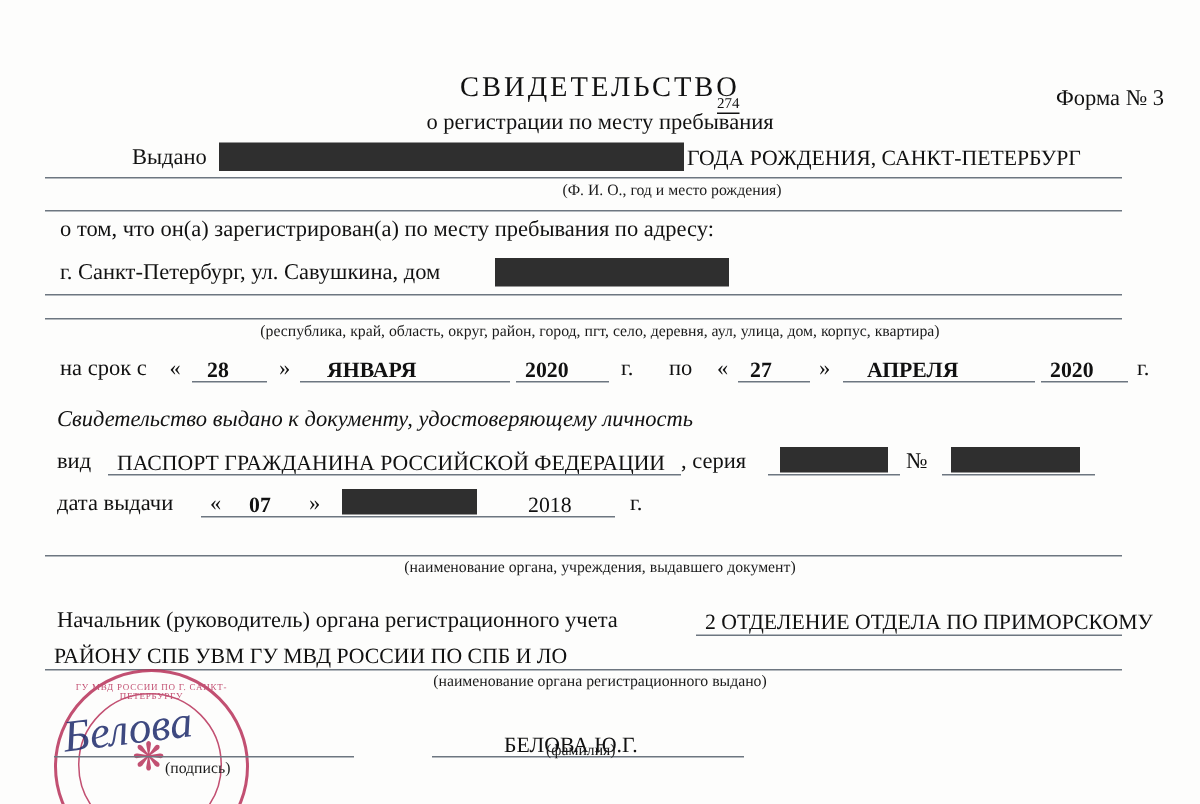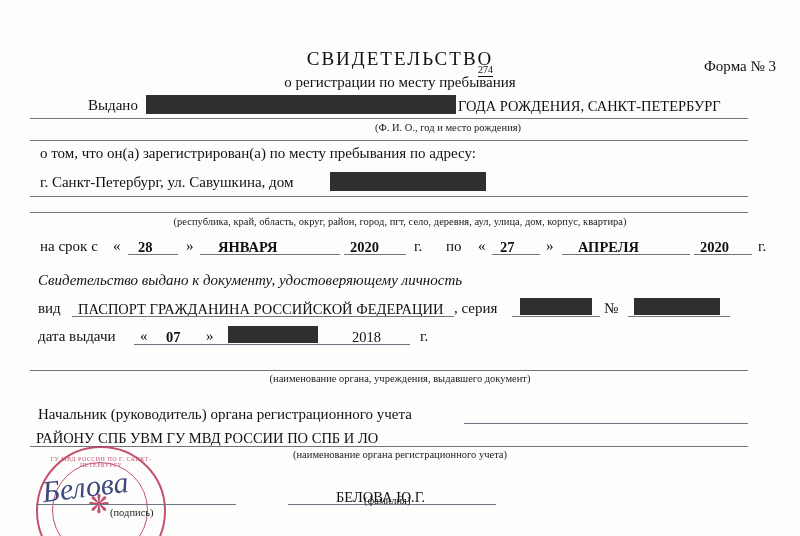--- a/index.html
+++ b/index.html
@@ -208,24 +208,25 @@
   <div class="lbl" style="left:206px; top:328px;">»</div>
   <div class="redact" style="left:228px; top:326px; width:90px; height:17px;"></div>
   <div class="caps" style="left:352px; top:329px;">2018</div>
   <div class="rule" style="left:134px; top:344px; width:276px;"></div>
   <div class="lbl" style="left:420px; top:328px;">г.</div>
 
   <div class="rule" style="left:30px; top:370px; width:718px;"></div>
   <div class="lbl-sm" style="left:0; top:373px; width:800px; text-align:center;">(наименование органа, учреждения, выдавшего документ)</div>
 
   <div class="lbl" style="left:38px; top:406px;">Начальник (руководитель) органа регистрационного учета</div>
+  <div class="caps" style="left:470px; top:407px;">2 ОТДЕЛЕНИЕ ОТДЕЛА  ПО ПРИМОРСКОМУ</div>
   <div class="rule" style="left:464px; top:423px; width:284px;"></div>
   <div class="caps" style="left:36px; top:430px;">РАЙОНУ СПБ УВМ  ГУ  МВД  РОССИИ  ПО СПБ  И  ЛО</div>
   <div class="rule" style="left:30px; top:446px; width:718px;"></div>
-  <div class="lbl-sm" style="left:0; top:449px; width:800px; text-align:center;">(наименование органа регистрационного учета)</div>
+  <div class="lbl-sm" style="left:0; top:449px; width:800px; text-align:center;">(наименование органа регистрационного выдано)</div>
 
   <div class="stamp">
     <div class="stamp-text-top">ГУ МВД РОССИИ ПО Г. САНКТ-ПЕТЕРБУРГУ</div>
     <div class="stamp-inner"></div>
     <div class="stamp-core">❋</div>
 
   </div>
 
   <div class="signature">Белова</div>
   <div class="sig-line" style="left:36px; top:504px; width:200px;"></div>

